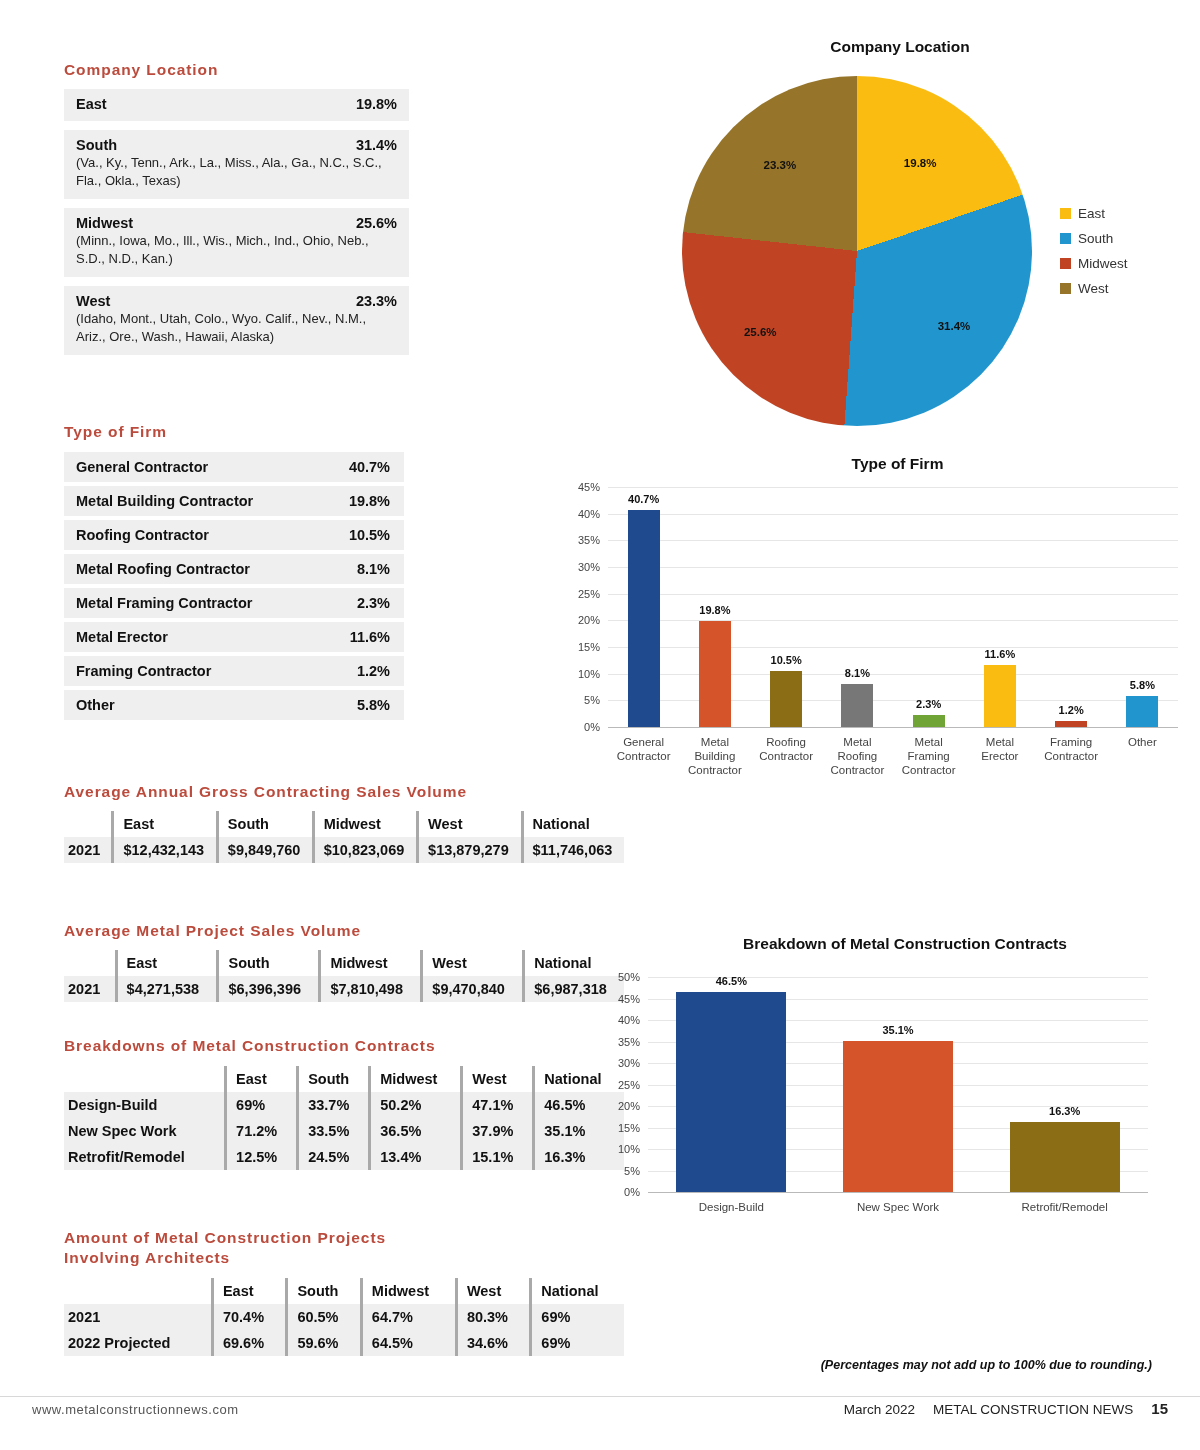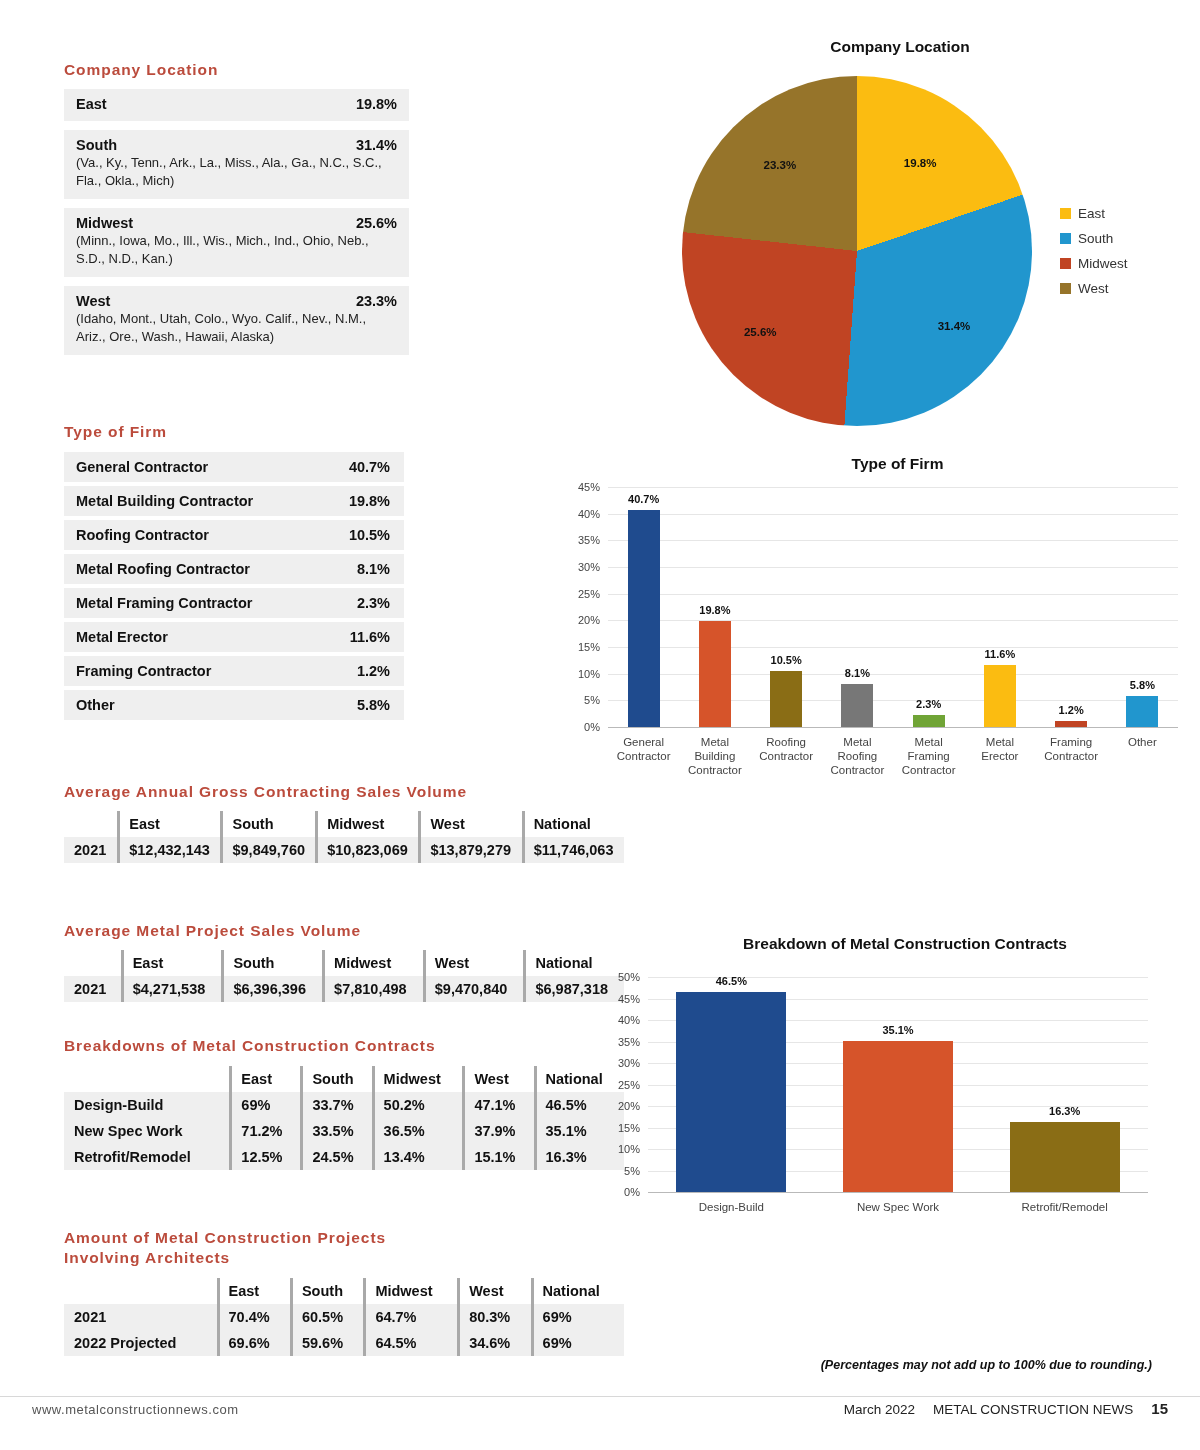--- a/index.html
+++ b/index.html
@@ -41,21 +41,21 @@
 
   
   .dtable { border-collapse: collapse; width: 100%; }
   .dtable td, .dtable th {
     font-weight: bold; font-size: 14.5px; text-align: left;
     padding: 5px 5px 5px 9px; white-space: nowrap;
   }
   .dtable th { background: #ffffff; }
   .dtable tbody tr { background: #efefef; }
   .dtable .sep { border-left: 3px solid #a9a9a9; }
-  .dtable .rowlabel { padding-left: 10px; padding-right: 8px; }
+  .dtable .rowlabel { padding-left: 4px; padding-right: 8px; }
 
   .tbl-wrap { margin-top: 2px; }
   .gap-lg { height: 58px; }
   .gap-md { height: 34px; }
 
   
   .chart-title {
     font-weight: bold; font-size: 15.5px; text-align: center; color: #111;
   }
 
@@ -133,21 +133,21 @@
         <div class="loc-top">
           <span class="loc-name">East</span>
           <span class="loc-pct">19.8%</span>
         </div>
       </div>
       <div class="loc-block">
         <div class="loc-top">
           <span class="loc-name">South</span>
           <span class="loc-pct">31.4%</span>
         </div>
-        <div class="loc-states">(Va., Ky., Tenn., Ark., La., Miss., Ala., Ga., N.C., S.C., Fla., Okla., Mich)</div>
+        <div class="loc-states">(Va., Ky., Tenn., Ark., La., Miss., Ala., Ga., N.C., S.C., Fla., Okla., Texas)</div>
       </div>
       <div class="loc-block">
         <div class="loc-top">
           <span class="loc-name">Midwest</span>
           <span class="loc-pct">25.6%</span>
         </div>
         <div class="loc-states">(Minn., Iowa, Mo., Ill., Wis., Mich., Ind., Ohio, Neb., S.D., N.D., Kan.)</div>
       </div>
       <div class="loc-block">
         <div class="loc-top">

